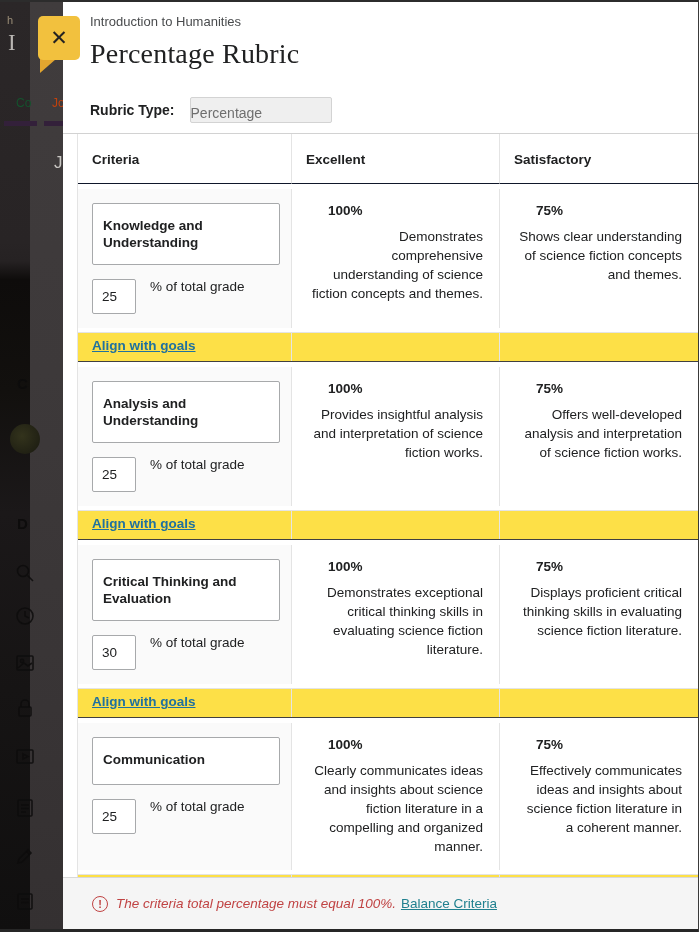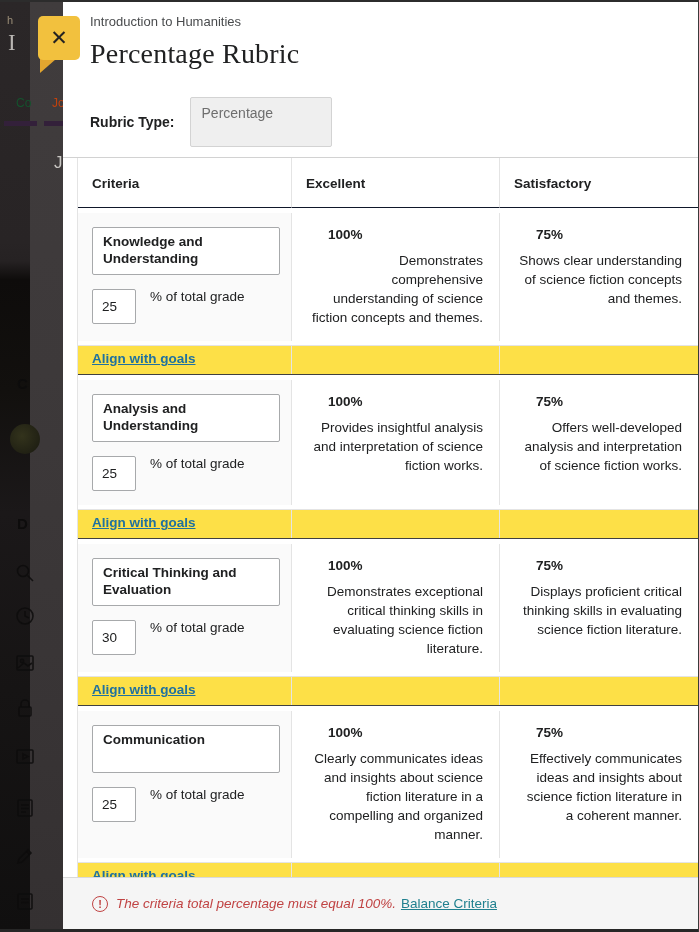--- a/index.html
+++ b/index.html
@@ -40,36 +40,36 @@
     border-top:14px solid #e3a62f; border-right:16px solid transparent; z-index:19; }
 
   
   .dialog { position:absolute; left:63px; top:2px; right:1px; bottom:3px; background:#fff; z-index:5; overflow:hidden; }
   .dlg-header { padding:12px 20px 0 27px; }
   .dlg-course { font-size:13px; color:#494b4d; line-height:16px; }
   .dlg-title { font-family:"Liberation Serif","DejaVu Serif",serif; font-size:28px; line-height:34px;
     color:#202122; margin-top:7px; font-weight:500; letter-spacing:.2px; }
   .rubric-type-row { display:flex; align-items:center; margin-top:26px; }
   .rubric-type-label { font-weight:bold; font-size:14px; }
-  .rubric-type-select { margin-left:15px; width:142px; height:50px; background:#efefef;
+  .rubric-type-select { margin-left:15px; width:142px; height:26px; background:#efefef;
     border:1px solid #d3d3d3; border-radius:2px; color:#6e6e6e; font-size:14px;
-    line-height:31px; padding-left:11px; cursor:pointer; }
+    line-height:31px; cursor:pointer; }
   .dlg-divider { border-top:1px solid #d2d2d2; margin-top:10px; }
 
   
   .rubric-table { margin-left:14px; border-left:1px solid #e4e4e4; }
   .tgrid { display:grid; grid-template-columns:214px 208px 1fr; }
   .thead .cell { padding:18px 14px 16px; font-weight:bold; background:#fff; border-bottom:1px solid #0f172a; }
   .cell { border-right:1px solid #e4e4e4; }
   .cell:last-child { border-right:none; }
   .gap5 { height:5px; } .gap4 { height:4px; }
   .crit-cell { background:#fafafa; padding:14px; min-height:120px; }
   .level-cell { background:#fff; padding:14px 16px; min-height:120px; }
   .crit-name-box { width:188px; min-height:48px; background:#fff; border:1px solid #a7a9ab;
-    border-radius:2px; padding:5px 10px; font-weight:bold; font-size:13.5px; line-height:17px; cursor:text; }
+    border-radius:2px; padding:13px 10px; font-weight:bold; font-size:13.5px; line-height:17px; cursor:text; }
   .percent-row { display:flex; margin-top:14px; }
   .percent-input { width:44px; height:35px; border:1px solid #a7a9ab; border-radius:2px;
     padding:0 6px 0 9px; font-size:13.5px; font-family:inherit; color:#202122; background:#fff; }
   .percent-label { margin-left:14px; }
   .score { font-weight:bold; margin-bottom:9px;margin-left:20px; }
   .desc { line-height:19px;text-align:right; }
   .align-row { background:#fde047; border-top:1px solid #e4e4e4; border-bottom:1px solid #404040; }
   .align-row .cell { min-height:28px; padding:5px 14px; }
   .align-link { color:#20719f; font-weight:bold; font-size:13.5px; text-decoration:underline; cursor:pointer; }
 

